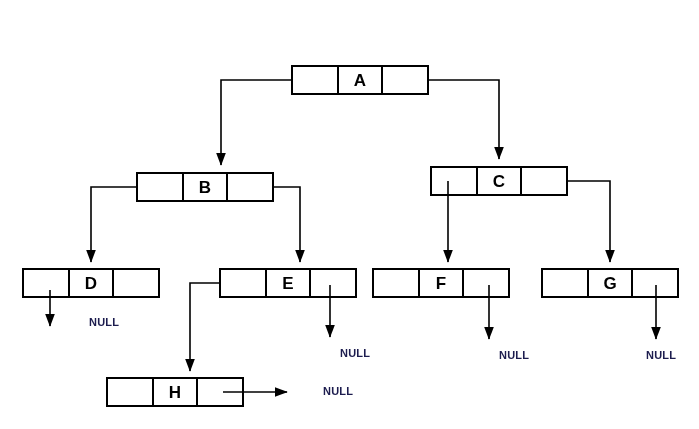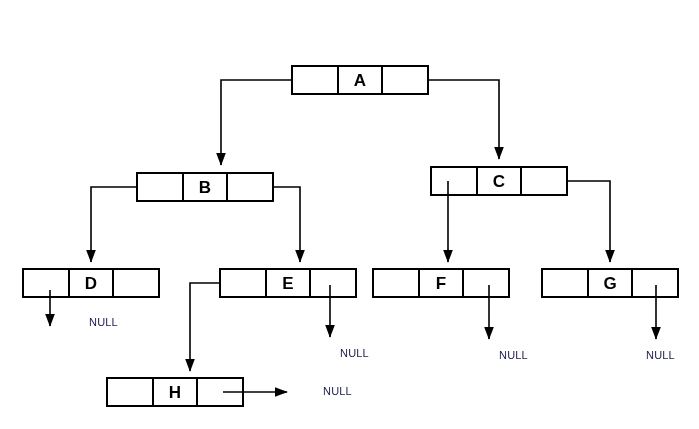--- a/index.html
+++ b/index.html
@@ -45,21 +45,21 @@
     align-items: center;
     justify-content: center;
     font-size: 17px;
     font-weight: bold;
     color: #000000;
     line-height: 1;
   }
   .null-label {
     position: absolute;
     font-size: 11px;
-    font-weight: normal;
+    font-weight: bold;
     color: #1c1c4e;
     letter-spacing: 0.2px;
     white-space: nowrap;
     z-index: 3;
     padding-left: 29px;
   }
 </style>
 </head>
 <body>
 

